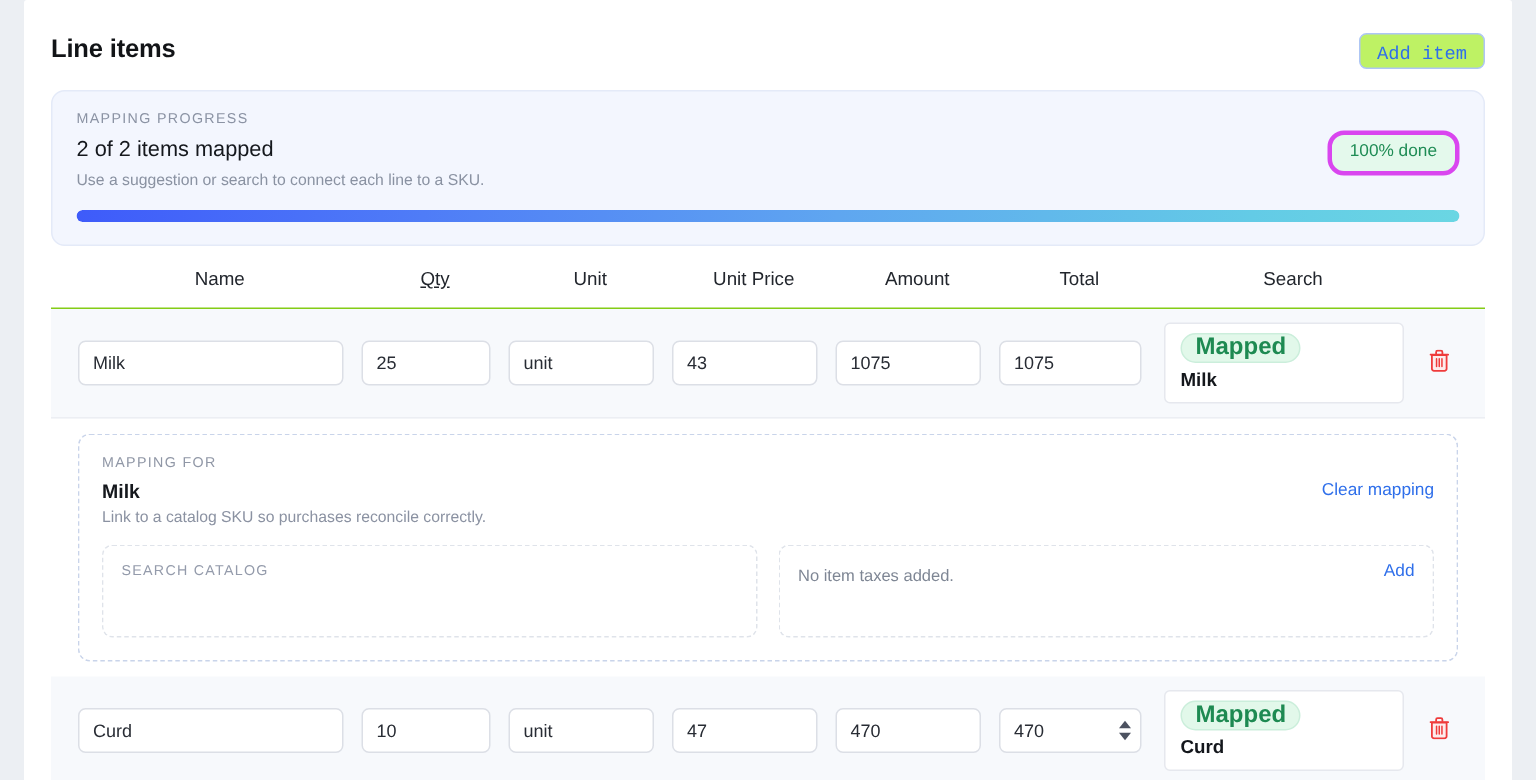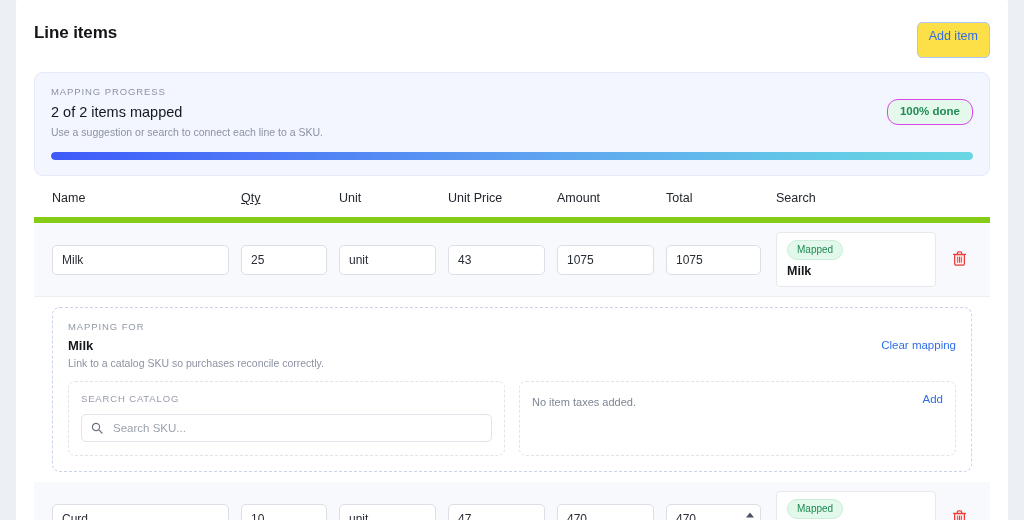--- a/index.html
+++ b/index.html
@@ -38,27 +38,27 @@
   .page-title {
     font-size: 17px;
     font-weight: bold;
     color: #121417;
     letter-spacing: -0.1px;
     line-height: 22px;
   }
   .add-item-btn {
     font-size: 12.5px;
     color: #2f6fea;
-    background: #fde047;
+    background: #bef264;
     border: 1px solid #aec6f5;
     border-radius: 5px;
-    padding: 6px 11px 14px 11px;
-    cursor: pointer;
-    line-height: 14px;
-    font-family: Liberation Sans, sans-serif;
+    padding: 6px 11px 2px 11px;
+    cursor: pointer;
+    line-height: 14px;
+    font-family: Liberation Mono, monospace;
   }
 
   
   .progress-banner {
     background: #f3f6fe;
     border: 1px solid #e4eaf8;
     border-radius: 9px;
     padding: 13px 16px 15px 16px;
     position: relative;
     margin-bottom: 14px;
@@ -80,24 +80,24 @@
   .banner-sub {
     font-size: 10.5px;
     color: #8a92a2;
     line-height: 14px;
   }
   .banner-badge {
     position: absolute;
     right: 16px;
     top: 26px;
     background: #e4f9ec;
-    border: 1px solid #d946ef;
+    border: 3px solid #d946ef;
     color: #1f8c55;
     font-size: 11.5px;
-    font-weight: bold;
+    font-weight: normal;
     border-radius: 11px;
     padding: 5px 12px 6px 12px;
     line-height: 13px;
   }
   .progress-track {
     margin-top: 13px;
     height: 8px;
     border-radius: 5px;
     background: #e6ebf7;
     overflow: hidden;
@@ -105,22 +105,23 @@
   .progress-fill {
     height: 8px;
     border-radius: 5px;
     background: linear-gradient(90deg, #3e5bfa 0%, #4f7cf7 25%, #5fa6f0 55%, #63cbe6 85%, #6ad6e3 100%);
   }
 
   
   .table-head {
     display: flex;
     align-items: center;
-    border-bottom: 6px solid #84cc16;
+    border-bottom: 1px solid #84cc16;
     padding: 0 0 11px 0;
+    text-align: center;
   }
   .table-head .th {
     font-size: 12.5px;
     color: #22262d;
     line-height: 16px;
   }
 
   .col-name   { width: 207px; flex: 0 0 207px; padding-left: 18px; }
   .col-qty    { width: 98px;  flex: 0 0 98px; text-decoration: underline; }
   .col-unit   { width: 109px; flex: 0 0 109px; }
@@ -182,22 +183,22 @@
     border: 1px solid #e6e8ee;
     border-radius: 4px;
     padding: 6px 10px 7px 10px;
     min-height: 44px;
   }
   .badge-mapped {
     display: inline-block;
     background: #e2f8ea;
     border: 1px solid #cbeedb;
     color: #1e8a52;
-    font-size: 10px;
-    font-weight: normal;
+    font-size: 16px;
+    font-weight: bold;
     border-radius: 10px;
     padding: 2px 9px 3px 9px;
     line-height: 13px;
     margin-bottom: 3px;
   }
   .map-sku {
     font-size: 12.5px;
     font-weight: bold;
     color: #14171c;
     line-height: 16px;
@@ -395,29 +396,20 @@
     <div class="map-panel">
       <div class="mp-eyebrow">MAPPING FOR</div>
       <div class="mp-title">Milk</div>
       <div class="mp-sub">Link to a catalog SKU so purchases reconcile correctly.</div>
       <a class="clear-link">Clear mapping</a>
 
       <div class="mp-cols">
 
         <div class="mp-box">
           <div class="mp-box-label">SEARCH CATALOG</div>
-          <div class="search-wrap">
-            <span class="sicon">
-              <svg width="12" height="12" viewBox="0 0 12 12" fill="none" xmlns="http://www.w3.org/2000/svg">
-                <circle cx="5" cy="5" r="3.6" stroke="#6c7380" stroke-width="1.2"></circle>
-                <path d="M7.8 7.8 11 11" stroke="#6c7380" stroke-width="1.2" stroke-linecap="round"></path>
-              </svg>
-            </span>
-            <input class="search-inp" placeholder="Search SKU..." style="">
-          </div>
         </div>
 
         <div class="mp-box">
           <span class="add-link">Add</span>
           <div class="empty-note">No item taxes added.</div>
         </div>
       </div>
     </div>
 
     <div class="row">

